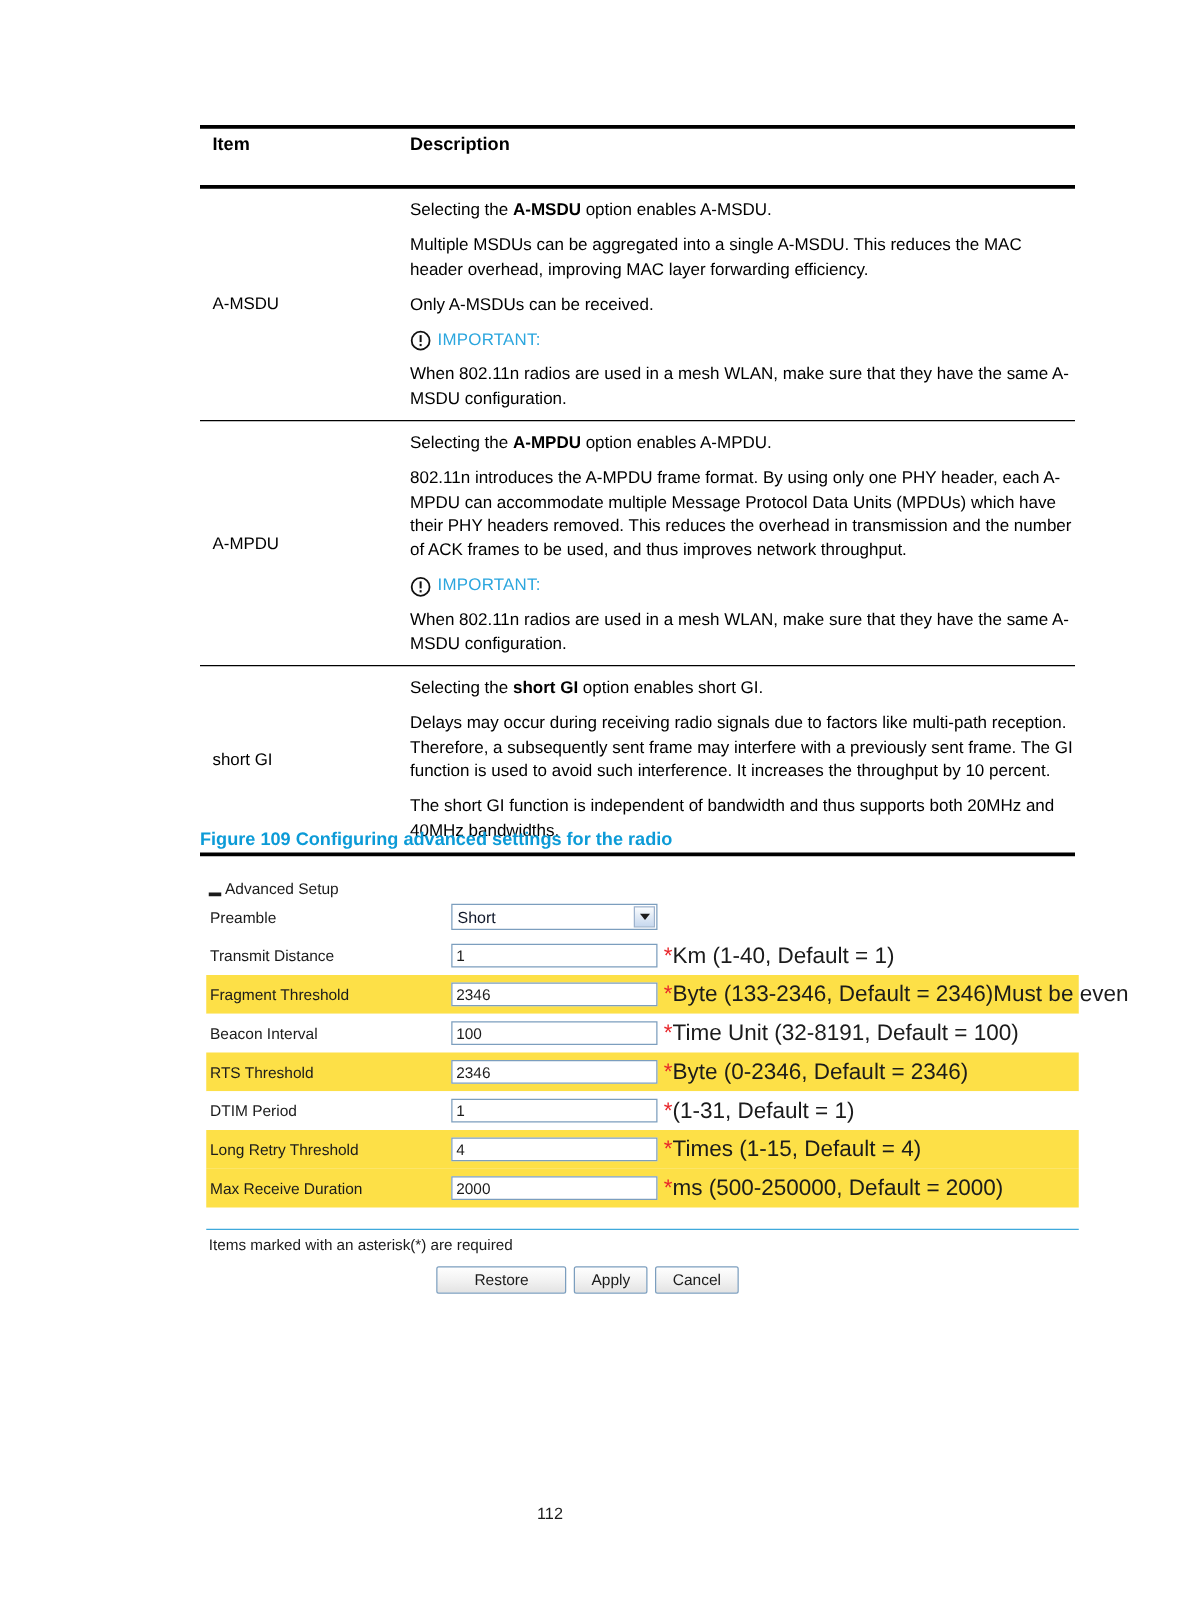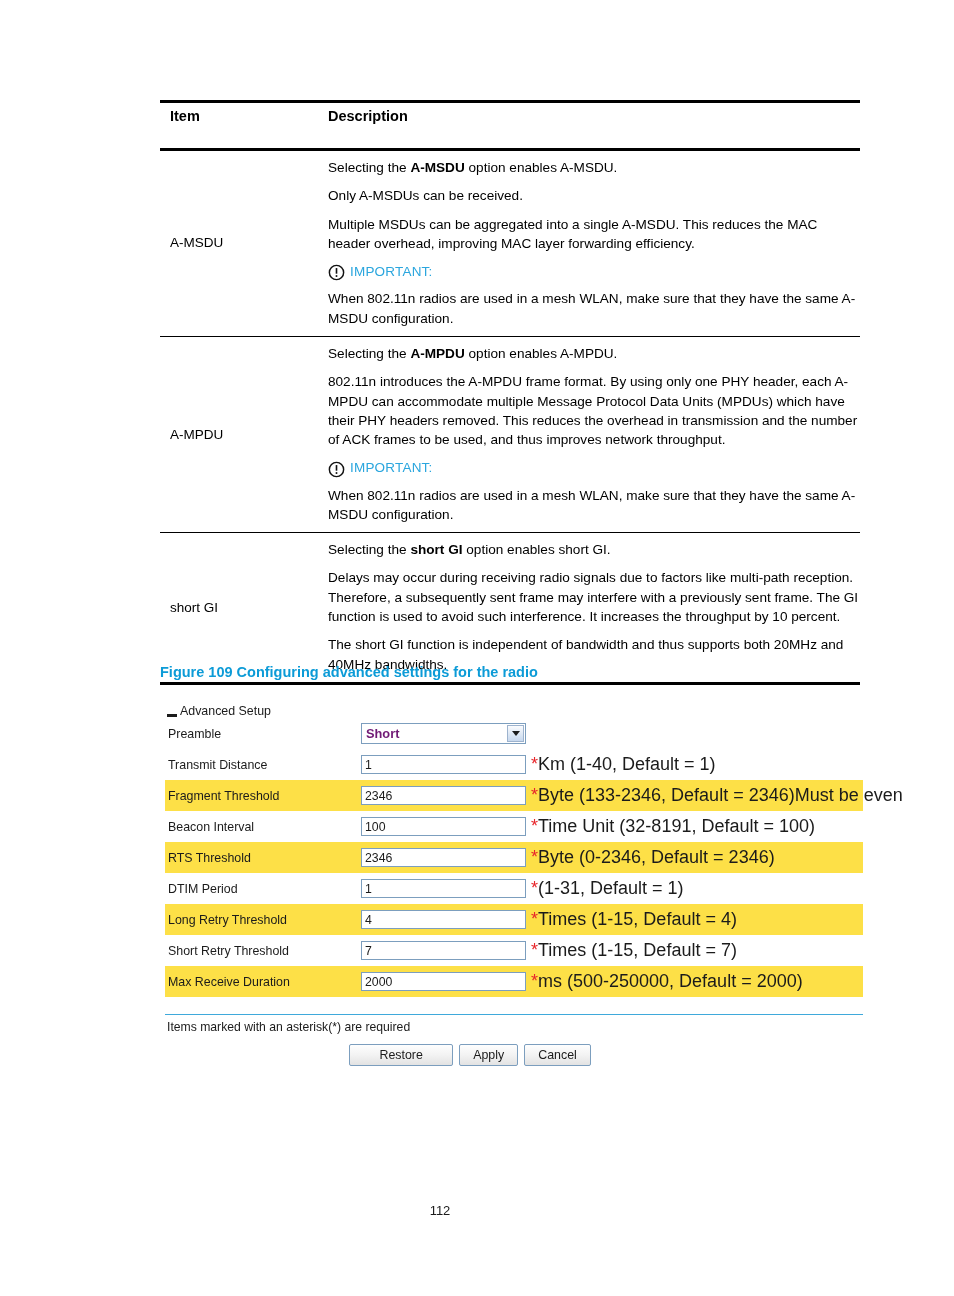--- a/index.html
+++ b/index.html
@@ -178,22 +178,21 @@
     height: 21px;
     box-sizing: border-box;
     border: 1px solid #7C9EBE;
     background: #ffffff;
     display: flex;
     align-items: center;
   }
   .select-value {
     padding-left: 4px;
     font-size: 12.8px;
-    color: #701a75;
-    font-weight: bold;
+    color: #0f172a;
   }
   .select-btn {
     position: absolute;
     right: 1px;
     top: 1px;
     width: 17px;
     height: 17px;
     background: linear-gradient(to bottom, #FAFCFE 0%, #E2EBF6 45%, #C7D8EE 100%);
     border: 1px solid #9DB3CE;
     box-sizing: border-box;
@@ -265,22 +264,22 @@
   <div class="thead">
     <div class="th-item">Item</div>
     <div class="th-desc">Description</div>
   </div>
   <div class="rule-thick"></div>
   <div id="table-body">
       <div class="trow">
         <div class="td-item">A-MSDU</div>
         <div class="td-desc">
           <p>Selecting the <b>A-MSDU</b> option enables A-MSDU.</p>
+          <p>Multiple MSDUs can be aggregated into a single A-MSDU. This reduces the MAC header overhead, improving MAC layer forwarding efficiency.</p>
           <p>Only A-MSDUs can be received.</p>
-          <p>Multiple MSDUs can be aggregated into a single A-MSDU. This reduces the MAC header overhead, improving MAC layer forwarding efficiency.</p>
           <div class="important-line">
             <svg class="imp-icon" viewBox="0 0 20 20">
               <circle cx="10" cy="10" r="8.4" fill="none" stroke="#111" stroke-width="1.7"></circle>
               <rect x="9.05" y="4.8" width="1.9" height="6.6" fill="#111"></rect>
               <rect x="9.05" y="13.1" width="1.9" height="2.1" fill="#111"></rect>
             </svg>
             <span class="imp-text">IMPORTANT:</span>
           </div>
           <p>When 802.11n radios are used in a mesh WLAN, make sure that they have the same A-MSDU configuration.</p>
         </div>
@@ -358,25 +357,20 @@
       <div class="form-row">
         <div class="fr-label">DTIM Period</div>
         <div class="fr-field"><input type="text" class="text-input" value="1" style=""></div>
         <div class="fr-hint"><span class="star">*</span><span>(1-31, Default = 1)</span></div>
       </div>
       <div class="form-row alt">
         <div class="fr-label">Long Retry Threshold</div>
         <div class="fr-field"><input type="text" class="text-input" value="4" style=""></div>
         <div class="fr-hint"><span class="star">*</span><span>Times (1-15, Default = 4)</span></div>
       </div>
-      <div class="form-row">
-        <div class="fr-label">Short Retry Threshold</div>
-        <div class="fr-field"><input type="text" class="text-input" value="7" style=""></div>
-        <div class="fr-hint"><span class="star">*</span><span>Times (1-15, Default = 7)</span></div>
-      </div>
       <div class="form-row alt">
         <div class="fr-label">Max Receive Duration</div>
         <div class="fr-field"><input type="text" class="text-input" value="2000" style=""></div>
         <div class="fr-hint"><span class="star">*</span><span>ms (500-250000, Default = 2000)</span></div>
       </div>
     </div>
   <div class="panel-divider"></div>
   <div class="required-note">Items marked with an asterisk(*) are required</div>
   <div class="btn-bar" id="panel-buttons">
       <button class="btn wide">Restore</button>

